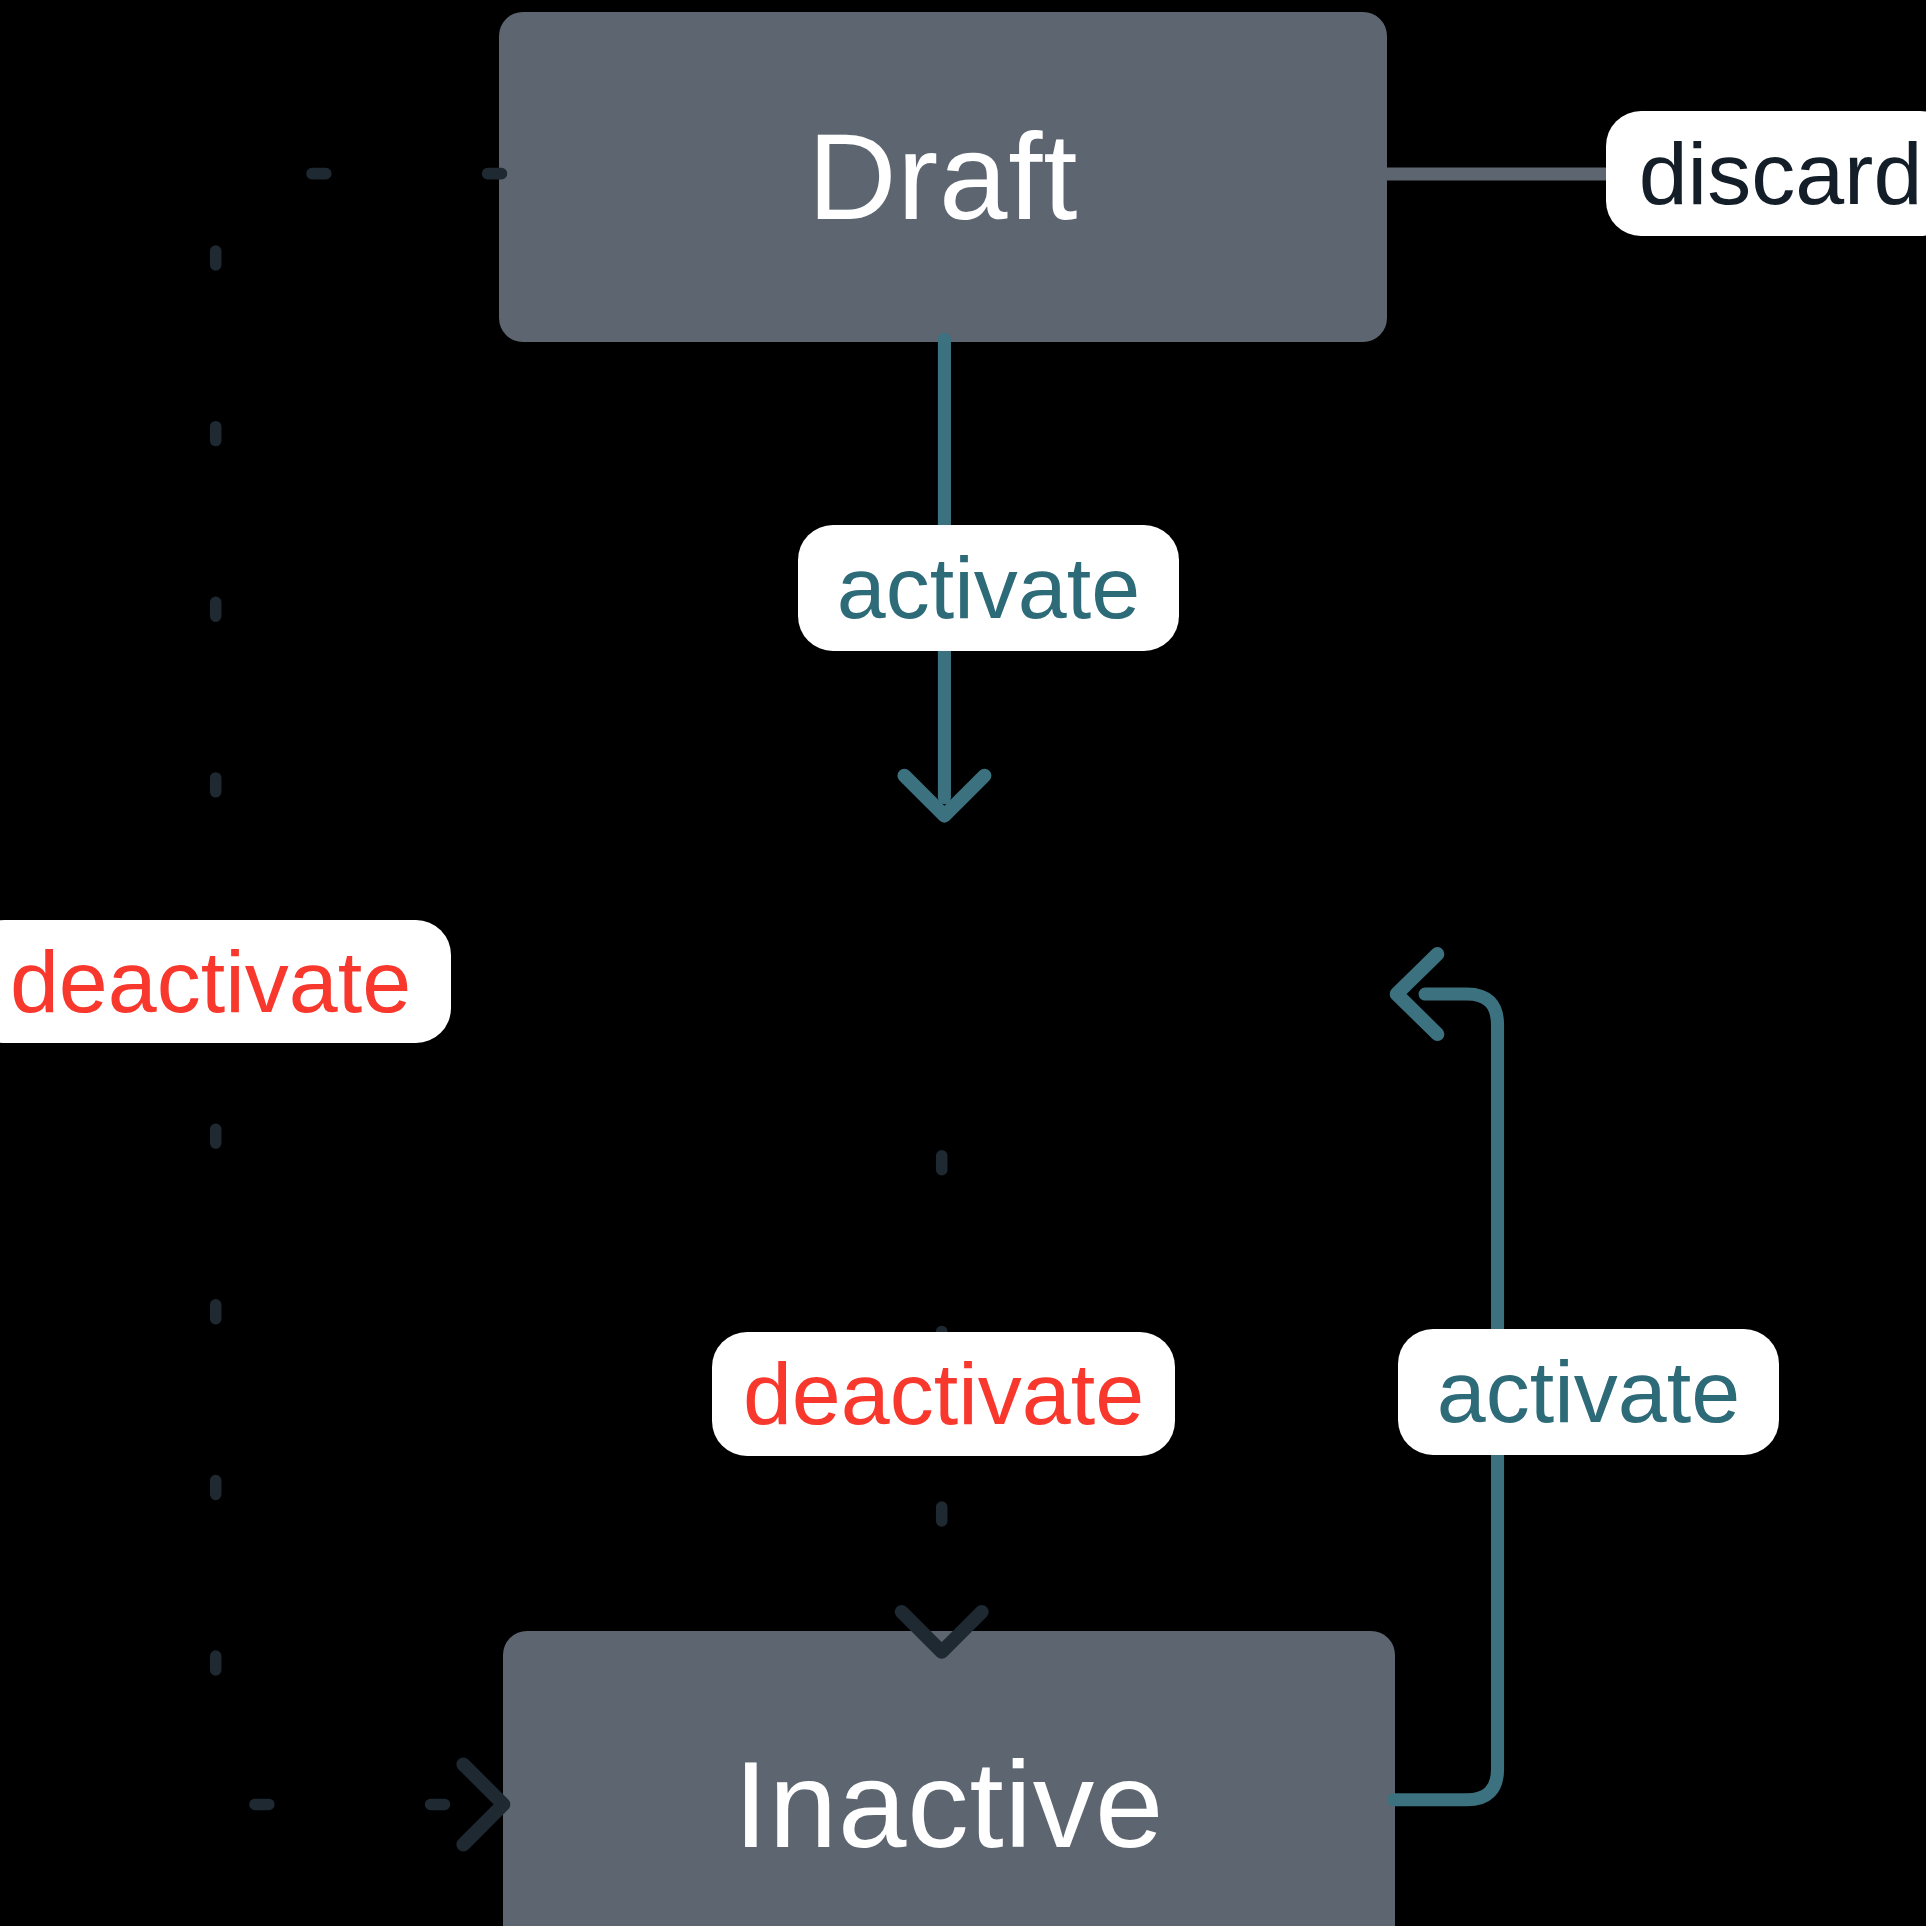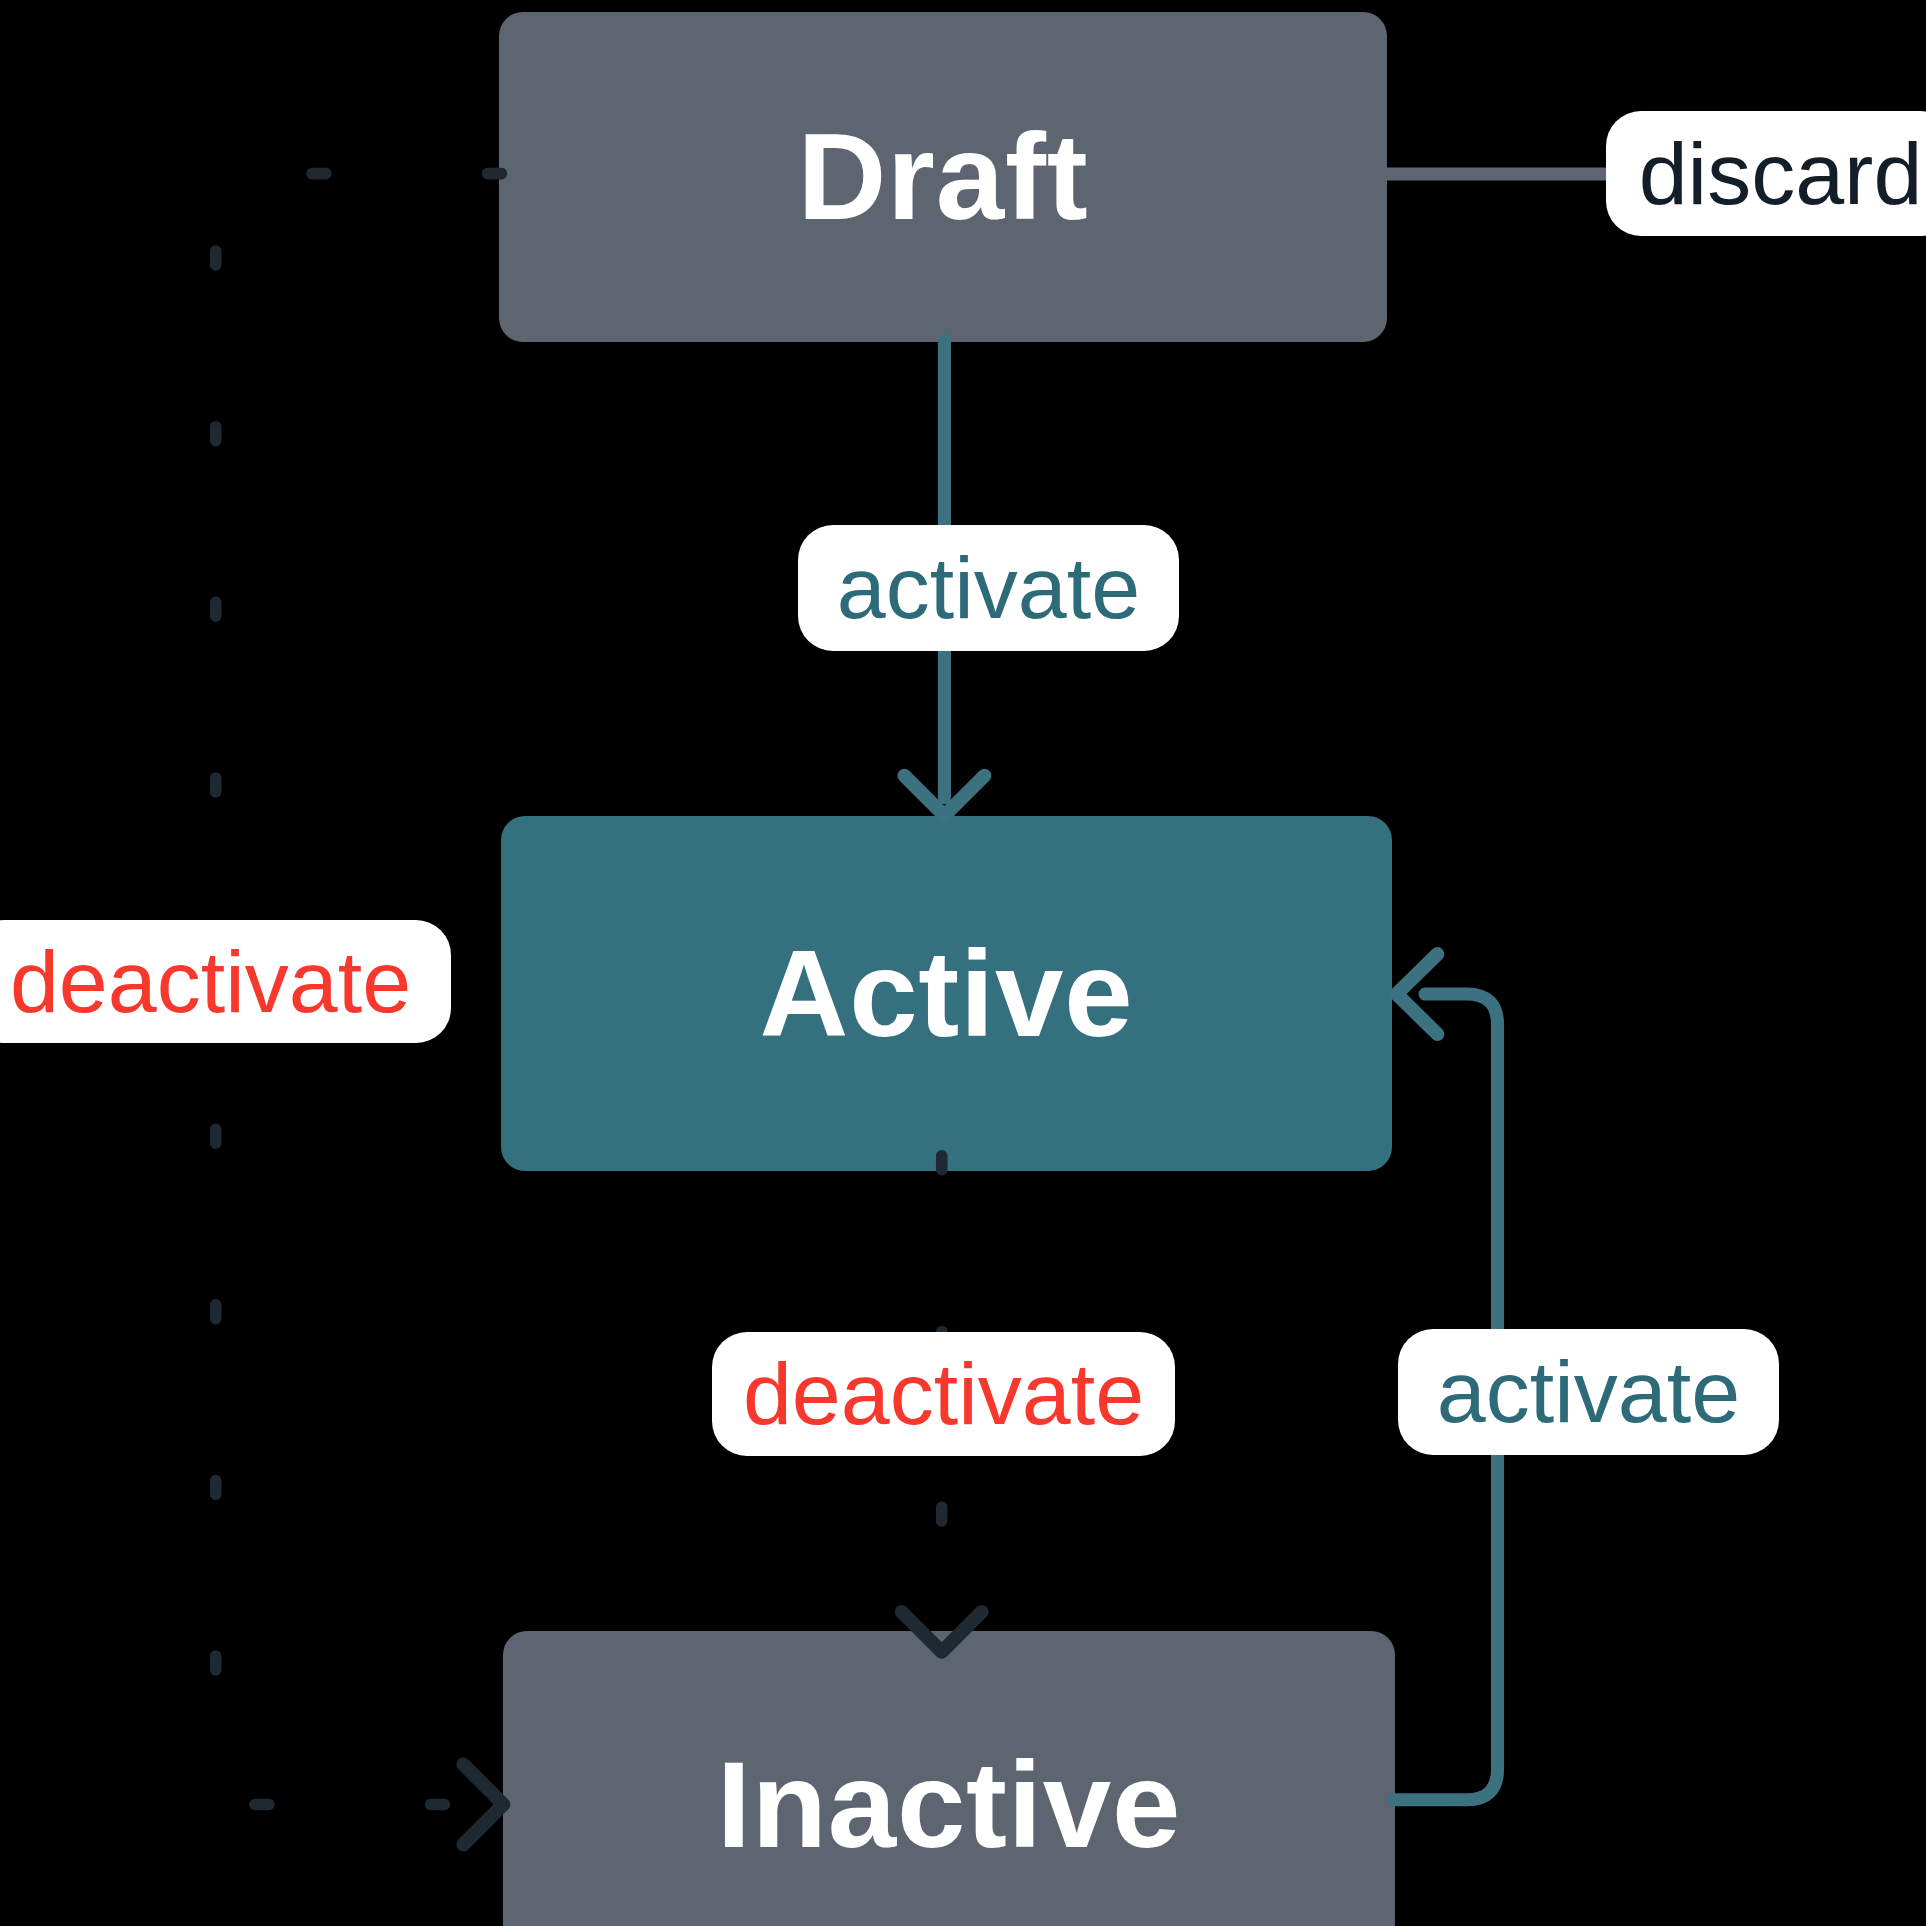--- a/index.html
+++ b/index.html
@@ -13,21 +13,20 @@
   .state{
     position:absolute;
     border-radius:24px;
     display:flex;align-items:center;justify-content:center;
     background:var(--box-gray);
   }
   .state.teal{background:var(--box-teal);}
   .state .lbl{
     font-size:123px;line-height:1;color:var(--text-white);
     letter-spacing:0.8px;
-    font-weight:bold;
   }
   .pill{
     position:absolute;
     background:var(--label-bg);
     border-radius:35px;
     display:flex;align-items:center;justify-content:center;
     white-space:nowrap;
     font-size:88px;line-height:1;font-weight:500;
   }
   .pill.dark{color:var(--text-dark);}
@@ -50,23 +49,20 @@
 </style>
 </head>
 <body>
 
 <div id="canvas">
 
   <div class="state" id="state-draft" style="left:499px;top:11.6px;width:888px;height:330px;">
     <span class="lbl">Draft</span>
   </div>
 
-  <div class="state teal" id="state-active" style="left:501px;top:816px;width:891px;height:355px;">
-    <span class="lbl">Active</span>
-  </div>
 
   <div class="state" id="state-inactive" style="left:503px;top:1631px;width:892px;height:346px;">
     <span class="lbl">Inactive</span>
   </div>
 
   <svg id="edges" width="2311" height="2790" viewBox="0 0 6000 7242">
 
     <g>
       <path class="s-gray" d="M 3595 451 H 5575"></path>
       <path class="s-gray head" d="M 5528 345 L 5642 451 L 5528 557"></path>

